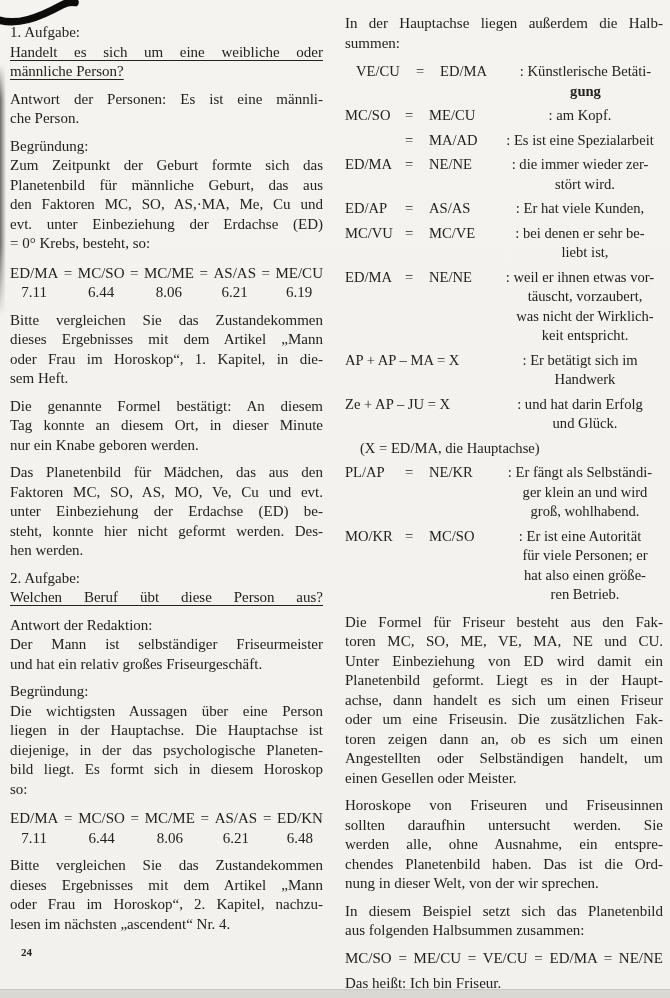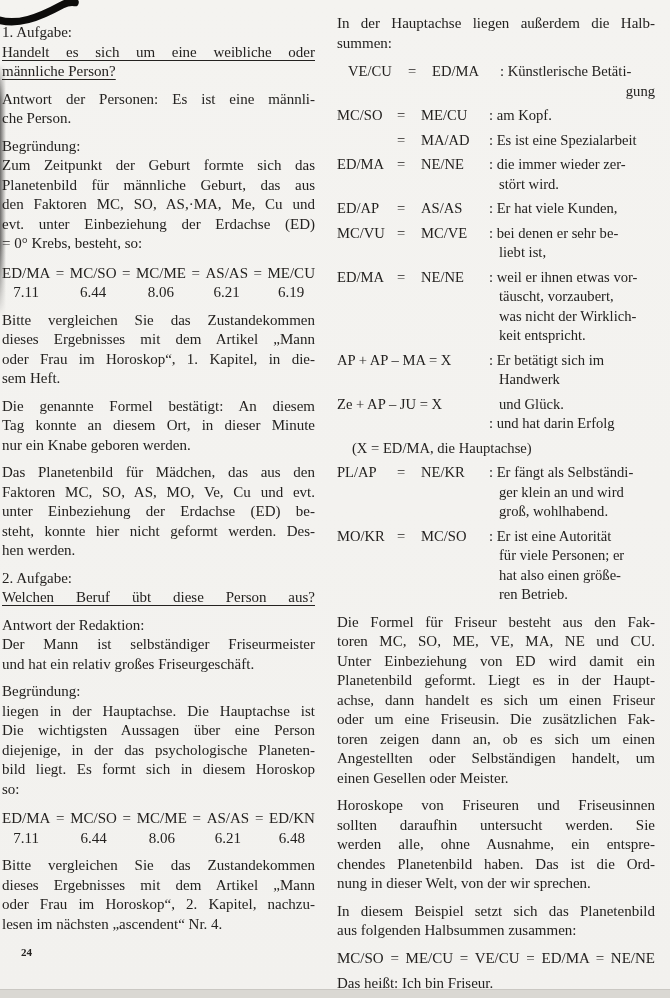--- a/index.html
+++ b/index.html
@@ -6,21 +6,21 @@
     --paper:#f4f3f0; --ink:#242220; --strip:#dad8d3; --stripline:#cac8c3; --mark:#0d0c0b;
   }
   html,body{margin:0;padding:0;}
   body{
     width:670px;height:998px;overflow:hidden;
     background:linear-gradient(180deg,var(--paper) 0%,#f2f1ee 100%);
     font-family:"Liberation Serif","DejaVu Serif",serif;
     color:var(--ink);
   }
   .page{position:relative;width:670px;height:998px;}
-  .columns{position:absolute;left:2px;top:14px;width:653px;display:flex;}
+  .columns{position:absolute;left:10px;top:14px;width:653px;display:flex;}
   .col{font-size:15px;line-height:19.5px;}
   .col-left{width:313px;margin-right:22px;padding-top:9px;}
   .col-right{width:318px;}
   .blk{margin-top:8px;}
   .blk:first-child{margin-top:0;}
   .blk.label + .blk{margin-top:0;}
   .line{text-align:justify;}
   .line.stretch{text-align-last:justify;}
   .line.ul{text-decoration:underline;text-underline-offset:3px;text-decoration-thickness:1.4px;}
   
@@ -34,23 +34,23 @@
   
   .halfsums{margin-top:9px;font-size:14.6px;}
   .hs-row{display:flex;margin-top:5px;}
   .hs-row:first-child{margin-top:0;margin-left:11px;}
   .hs-eq{display:flex;width:152px;flex:none;}
   .hs-f1{width:60px;flex:none;white-space:nowrap;}
   .hs-eqsign{width:24px;flex:none;}
   .hs-f2{flex:1;white-space:nowrap;}
   .hs-wide{white-space:nowrap;}
   .hs-desc{flex:1;min-width:0;}
-  .hs-dline{white-space:nowrap;}
+  .hs-dline{white-space:nowrap;text-align:center;}
   .hs-dline.cont{padding-left:10px;}
-  .hs-dline.right{text-align:right;padding-left:0;}
+  .hs-dline.right{text-align:center;padding-left:0;font-weight:bold;}
   .hs-full{padding-left:15px;align-items:flex-end;}
   .hs-fulltext{white-space:nowrap;}
   
   .page-number{position:absolute;left:21px;top:946px;font-size:11px;font-weight:bold;}
   .corner-mark{position:absolute;left:0;top:0;pointer-events:none;}
   .edge-shadow{
     position:absolute;left:0;top:64px;width:6px;height:252px;
     background:linear-gradient(to right,rgba(25,24,22,.62),rgba(25,24,22,0));
     -webkit-mask-image:linear-gradient(180deg,transparent 0,#000 14%,#000 72%,transparent 100%);
     mask-image:linear-gradient(180deg,transparent 0,#000 14%,#000 72%,transparent 100%);
@@ -160,22 +160,22 @@
           <div class="line">Antwort der Redaktion:</div>
         </div>
         <div class="blk para">
           <div class="line stretch">Der Mann ist selbständiger Friseurmeister</div>
           <div class="line">und hat ein relativ großes Friseurgeschäft.</div>
         </div>
         <div class="blk label">
           <div class="line">Begründung:</div>
         </div>
         <div class="blk para">
+          <div class="line stretch">Die wichtigsten Aussagen über eine Person</div>
           <div class="line stretch">liegen in der Hauptachse. Die Hauptachse ist</div>
-          <div class="line stretch">Die wichtigsten Aussagen über eine Person</div>
           <div class="line stretch">diejenige, in der das psychologische Planeten-</div>
           <div class="line stretch">bild liegt. Es formt sich in diesem Horoskop</div>
           <div class="line">so:</div>
         </div>
         <div class="blk formula">
           <div class="frow">
             <div class="fcell">
               <div class="ft">ED/MA</div>
               <div class="fv">7.11</div>
             </div>
@@ -309,22 +309,22 @@
             <div class="hs-desc">
               <div class="hs-dline">: Er betätigt sich im</div>
               <div class="hs-dline cont">Handwerk</div>
             </div>
           </div>
           <div class="hs-row">
             <div class="hs-eq">
               <div class="hs-wide">Ze + AP – JU = X</div>
             </div>
             <div class="hs-desc">
+              <div class="hs-dline">: und hat darin Erfolg</div>
               <div class="hs-dline cont">und Glück.</div>
-              <div class="hs-dline">: und hat darin Erfolg</div>
             </div>
           </div>
           <div class="hs-row hs-full">
             <div class="hs-fulltext">(X = ED/MA, die Hauptachse)</div>
           </div>
           <div class="hs-row">
             <div class="hs-eq">
               <div class="hs-f1">PL/AP</div>
               <div class="hs-eqsign">=</div>
               <div class="hs-f2">NE/KR</div>

